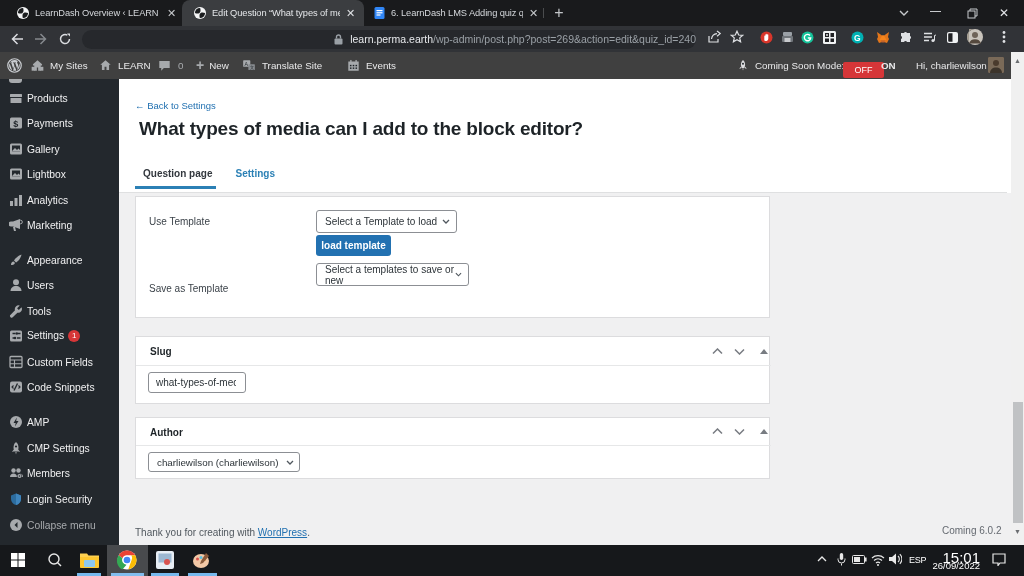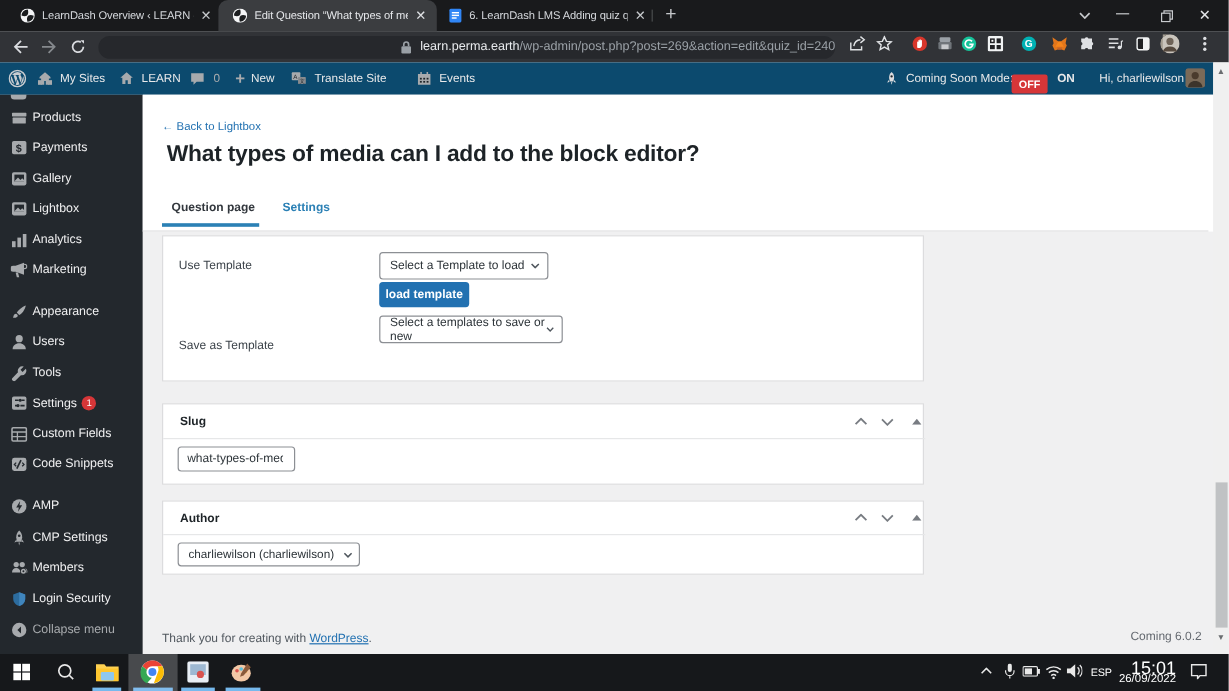--- a/index.html
+++ b/index.html
@@ -9,21 +9,21 @@
 
   
   #tabbar { position:absolute; left:0; top:0; width:1024px; height:26px; background:#191a1c; }
   .tab { position:absolute; top:0; height:26px; display:flex; align-items:center; color:#d5d8dc; font-size:9.3px; letter-spacing:-0.1px; }
   .tabx { color:#c7cacd; font-size:11px; margin-left:6px; }
   
   #toolbar { position:absolute; left:0; top:26px; width:1024px; height:26px; background:#313337; }
   #omnibox { position:absolute; left:82px; top:29.5px; width:614px; height:19px; border-radius:10px; background:#26282c; color:#e8eaed; font-size:10.5px; display:flex; align-items:center;justify-content:flex-end; }
 
   
-  #adminbar { position:absolute; left:0; top:52px; width:1011px; height:27px; background:#0c4a6e; color:#e9e9ea; font-size:9.8px; }
+  #adminbar { position:absolute; left:0; top:52px; width:1011px; height:27px; background:#404040; color:#e9e9ea; font-size:9.8px; }
   .ab-item { position:absolute; top:0; height:27px; display:flex; align-items:center; }
   .ab-ic { color:#a7aaad; }
 
   
   #sidebar { position:absolute; left:0; top:79px; width:119px; height:466px; background:#23282d; }
   .m-item { position:absolute; left:0; width:119px; height:25px; color:#f0f0f1; font-size:10.3px; }
   .m-item .mi { position:absolute; left:9px; top:50%; transform:translateY(-50%); width:14px; height:14px; color:#a7aaad; }
   .m-item .mt { position:absolute; left:27px; top:50%; transform:translateY(-50%); white-space:nowrap; }
 
   
@@ -233,21 +233,21 @@
 
     <div class="ab-item" style="left:737px;">
       <svg width="12" height="13" viewBox="0 0 20 20" fill="#dcdcde">
           <path d="M10 1c2.5 1.8 3.5 5 3.5 8l-1 5h-5l-1-5C6.5 6 7.5 2.8 10 1z"></path>
           <path d="M6 12l-2.2 3.5L7 14.6zM14 12l2.2 3.5L13 14.6z"></path>
           <circle cx="10" cy="7" r="1.6" fill="#1d2327"></circle>
           <path d="M9 15h2l-1 3.5z" fill="#dcdcde"></path>
         </svg>
     </div>
     <div class="ab-item" style="left:755px;">Coming Soon Mode:</div>
-    <div class="ab-item" style="left:843px; top:10px; height:16px; width:30px; background:#d63638; border-radius:2px; color:#fff; font-weight:bold; font-size:9px; justify-content:center;">OFF</div>
+    <div class="ab-item" style="left:843px; top:10px; height:16px; width:41px; background:#d63638; border-radius:2px; color:#fff; font-weight:normal; font-size:9px; justify-content:center;">OFF</div>
     <div class="ab-item" style="left:881px; font-weight:bold;">ON</div>
     <div class="ab-item" style="left:916px;">Hi, charliewilson</div>
     <div class="ab-item" style="left:988px; top:5px; height:16px; width:16px; background:#8b6f5a; border-radius:2px; overflow:hidden;">
       <svg width="16" height="16" viewBox="0 0 16 16">
           <rect width="16" height="16" fill="#7a6a58"></rect>
           <circle cx="8" cy="6" r="3" fill="#4a3b2d"></circle>
           <path d="M2 16c0-3.5 2.7-5.5 6-5.5s6 2 6 5.5z" fill="#3c342b"></path>
         </svg>
     </div>
   </div>
@@ -385,21 +385,21 @@
         </svg>
         <span class="mt" style="color:#a7aaad;">Collapse menu</span>
       </div>
       <div>
         <div style="position:absolute;left:9px;top:0;width:13px;height:4px;background:#a7aaad;border-radius:0 0 3px 3px;"></div>
       </div>
     </div>
 
   <div id="content">
     <div id="header-white"></div>
-    <div class="abs" style="left:16px; top:21px; color:#2271b1; font-size:9.5px;">← Back to Lightbox</div>
+    <div class="abs" style="left:16px; top:21px; color:#2271b1; font-size:9.5px;">← Back to Settings</div>
     <div class="abs" style="left:20px; top:38.5px; color:#1d2327; font-size:19px; font-weight:700; letter-spacing:-0.2px;">What types of media can I add to the block editor?</div>
     <div class="abs" style="left:24px; top:88.5px; color:#32373d; font-size:10px; font-weight:700;">Question page</div>
     <div class="abs" style="left:16px; top:106.5px; width:81px; height:3.7px; background:#2b80b5;"></div>
     <div class="abs" style="left:116.5px; top:88.5px; color:#2b80b5; font-size:10px; font-weight:700;">Settings</div>
     <div class="abs" style="left:0px; top:113px; width:888px; height:1px; background:#dfe0e1;"></div>
 
     <div class="panel" style="top:117px; height:122px;">
       <div class="abs" style="left:13px; top:19px; color:#3c434a; font-size:10px;">Use Template</div>
       <div class="wpbtn-select" style="left:180px; top:13px; width:141px; height:23px;">
           <span style="margin-left:8px;">Select a Template to load</span>

